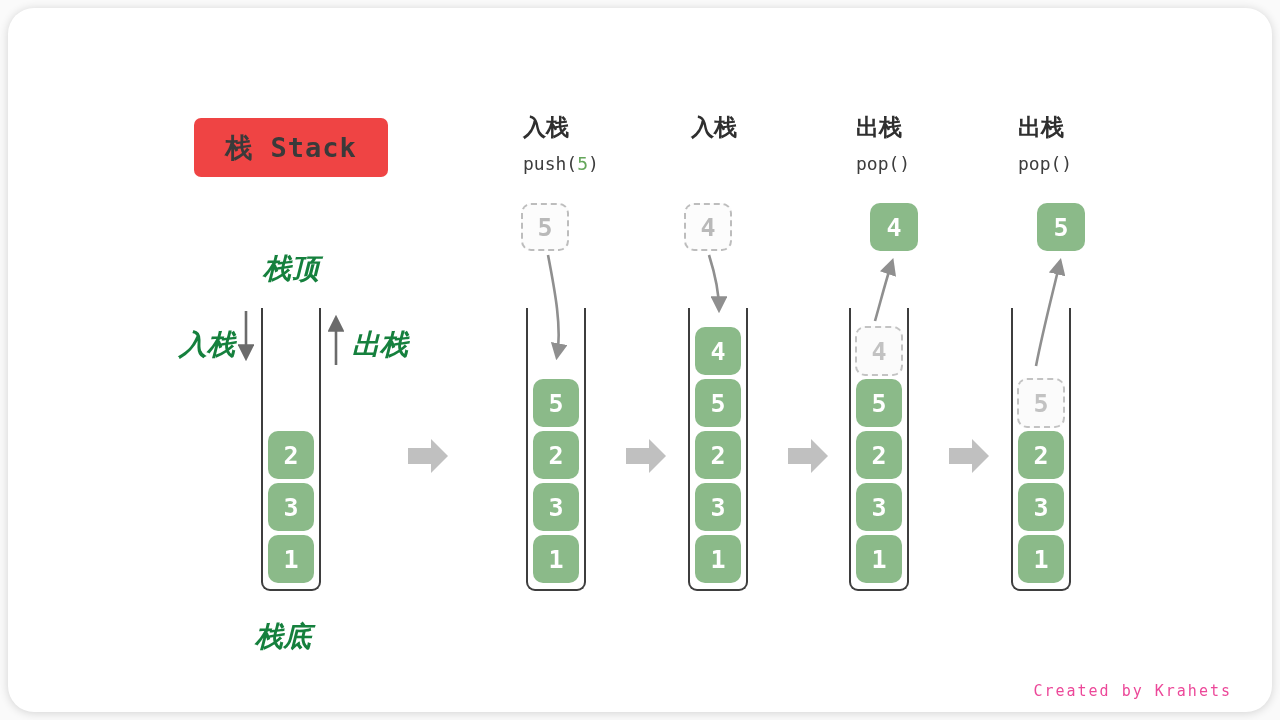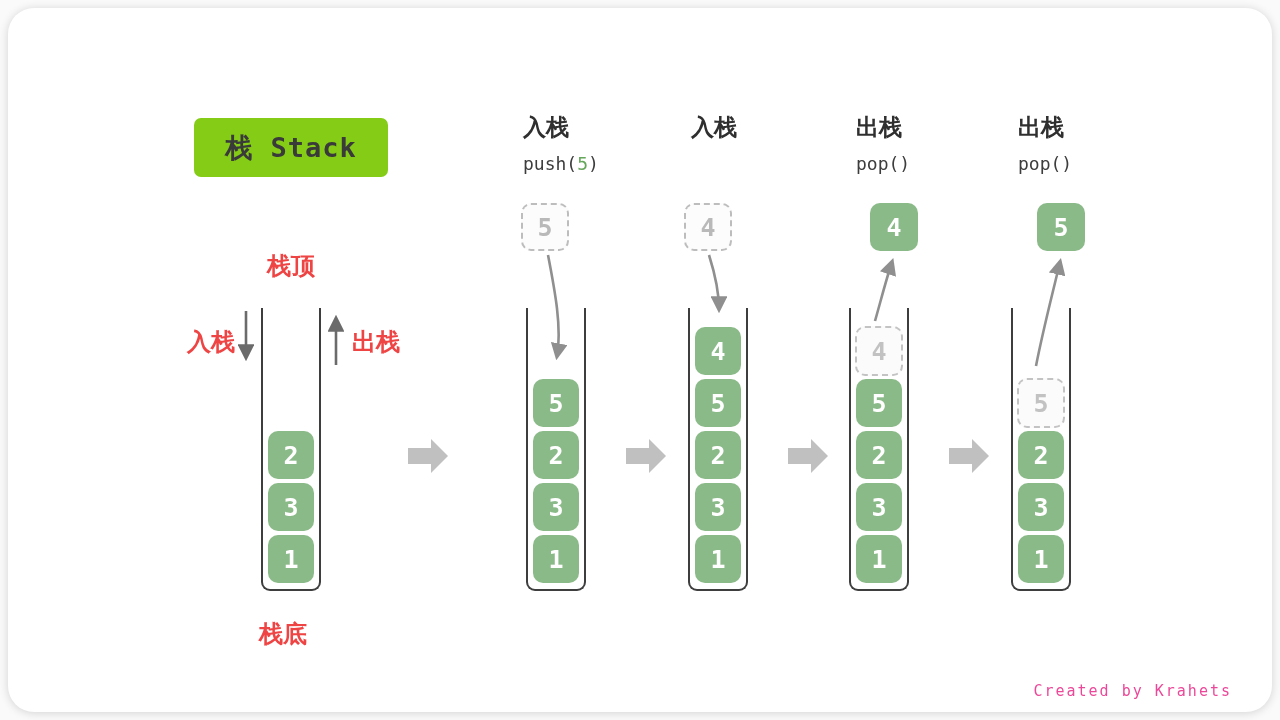--- a/index.html
+++ b/index.html
@@ -6,21 +6,21 @@
   html, body { width: 1280px; height: 720px; background: #fafafa; font-family: "DejaVu Sans", "Liberation Sans", sans-serif; }
   .card {
     position: absolute; left: 8px; top: 8px; width: 1264px; height: 704px;
     background: #ffffff; border-radius: 26px;
     box-shadow: 0 1px 10px rgba(0,0,0,0.16);
   }
   .overlay { position: absolute; left: 0; top: 0; pointer-events: none; }
 
   .title-badge {
     position: absolute; left: 186px; top: 110px; width: 194px; height: 59px;
-    background: #84cc16; border-radius: 7px;
+    background: #ef4444; border-radius: 7px;
     display: flex; align-items: center; justify-content: center;
     font-family: "DejaVu Sans Mono", "Liberation Mono", monospace;
     font-size: 27px; font-weight: 700; color: #3a3a3a; letter-spacing: 1px;
   }
 
   .op-label { position: absolute; top: 104px; width: 160px; }
   .op-zh { font-size: 23px; font-weight: 700; color: #2f2f2f; line-height: 30px; }
   .op-code {
     margin-top: 6px;
     font-family: "DejaVu Sans Mono", "Liberation Mono", monospace;
@@ -50,21 +50,21 @@
   .float-box.solid { background: #8bba89; color: #ffffff; }
   .float-box.dashed { background: #fcfcfc; border: 2px dashed #bdbdbd; color: #b9b9b9; }
   .ghost {
     position: absolute; width: 48px; height: 50px; border-radius: 10px;
     background: #fbfbfb; border: 2px dashed #c3c3c3; color: #c2c2c2;
     font-family: "DejaVu Sans Mono", "Liberation Mono", monospace;
     font-size: 25px; font-weight: 700;
     display: flex; align-items: center; justify-content: center;
   }
 
-  .side-label { position: absolute; font-size: 24px; font-weight: 700; color: #ef4444; }
+  .side-label { position: absolute; font-size: 28px; font-weight: 700; color: #15803d; font-style: italic; }
   .centered { text-align: center; width: 100px; }
   .right-aligned { text-align: right; width: 82px; }
 
   .watermark {
     position: absolute; right: 40px; top: 674px;
     font-family: "DejaVu Sans Mono", "Liberation Mono", monospace;
     font-size: 15px; color: #ec4899; letter-spacing: 2px;
   }
 </style>
 </head>

